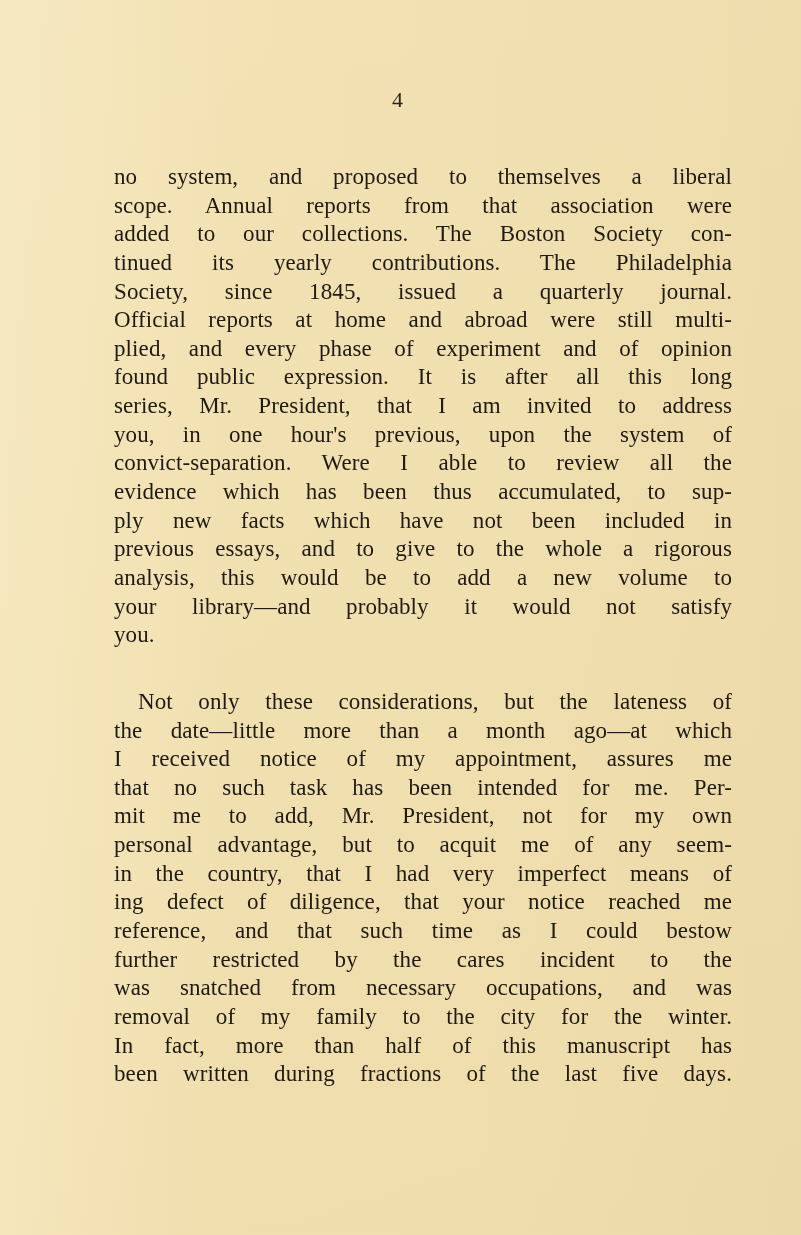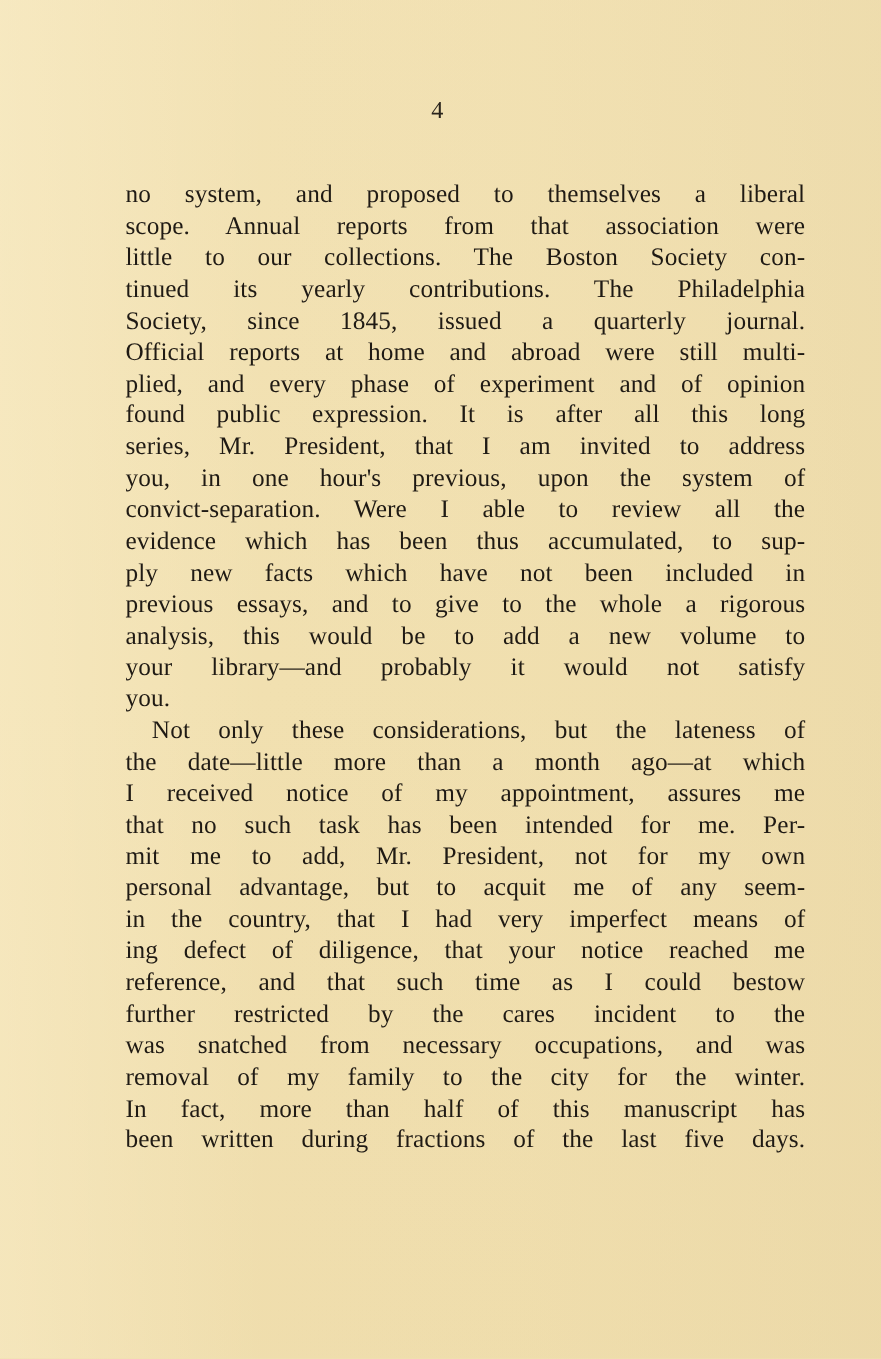--- a/index.html
+++ b/index.html
@@ -51,33 +51,34 @@
       white-space: nowrap;
       text-align: justify;
       text-align-last: justify;
       letter-spacing: 0.1px;
     }
     .line.last {
       text-align-last: left;
     }
     .line.indent {
       padding-left: 24px;
+      margin-top: 38px;
     }
   </style>
 </head>
 <body>
 
 <div class="page">
   <div class="page-number">4</div>
 
   <div class="body-text">
     <div>
       <span class="line">no system, and proposed to themselves a liberal</span>
       <span class="line">scope. Annual reports from that association were</span>
-      <span class="line">little to our collections. The Boston Society con-</span>
+      <span class="line">added to our collections. The Boston Society con-</span>
       <span class="line">tinued its yearly contributions. The Philadelphia</span>
       <span class="line">Society, since 1845, issued a quarterly journal.</span>
       <span class="line">Official reports at home and abroad were still multi-</span>
       <span class="line">plied, and every phase of experiment and of opinion</span>
       <span class="line">found public expression. It is after all this long</span>
       <span class="line">series, Mr. President, that I am invited to address</span>
       <span class="line">you, in one hour's previous, upon the system of</span>
       <span class="line">convict-separation. Were I able to review all the</span>
       <span class="line">evidence which has been thus accumulated, to sup-</span>
       <span class="line">ply new facts which have not been included in</span>

